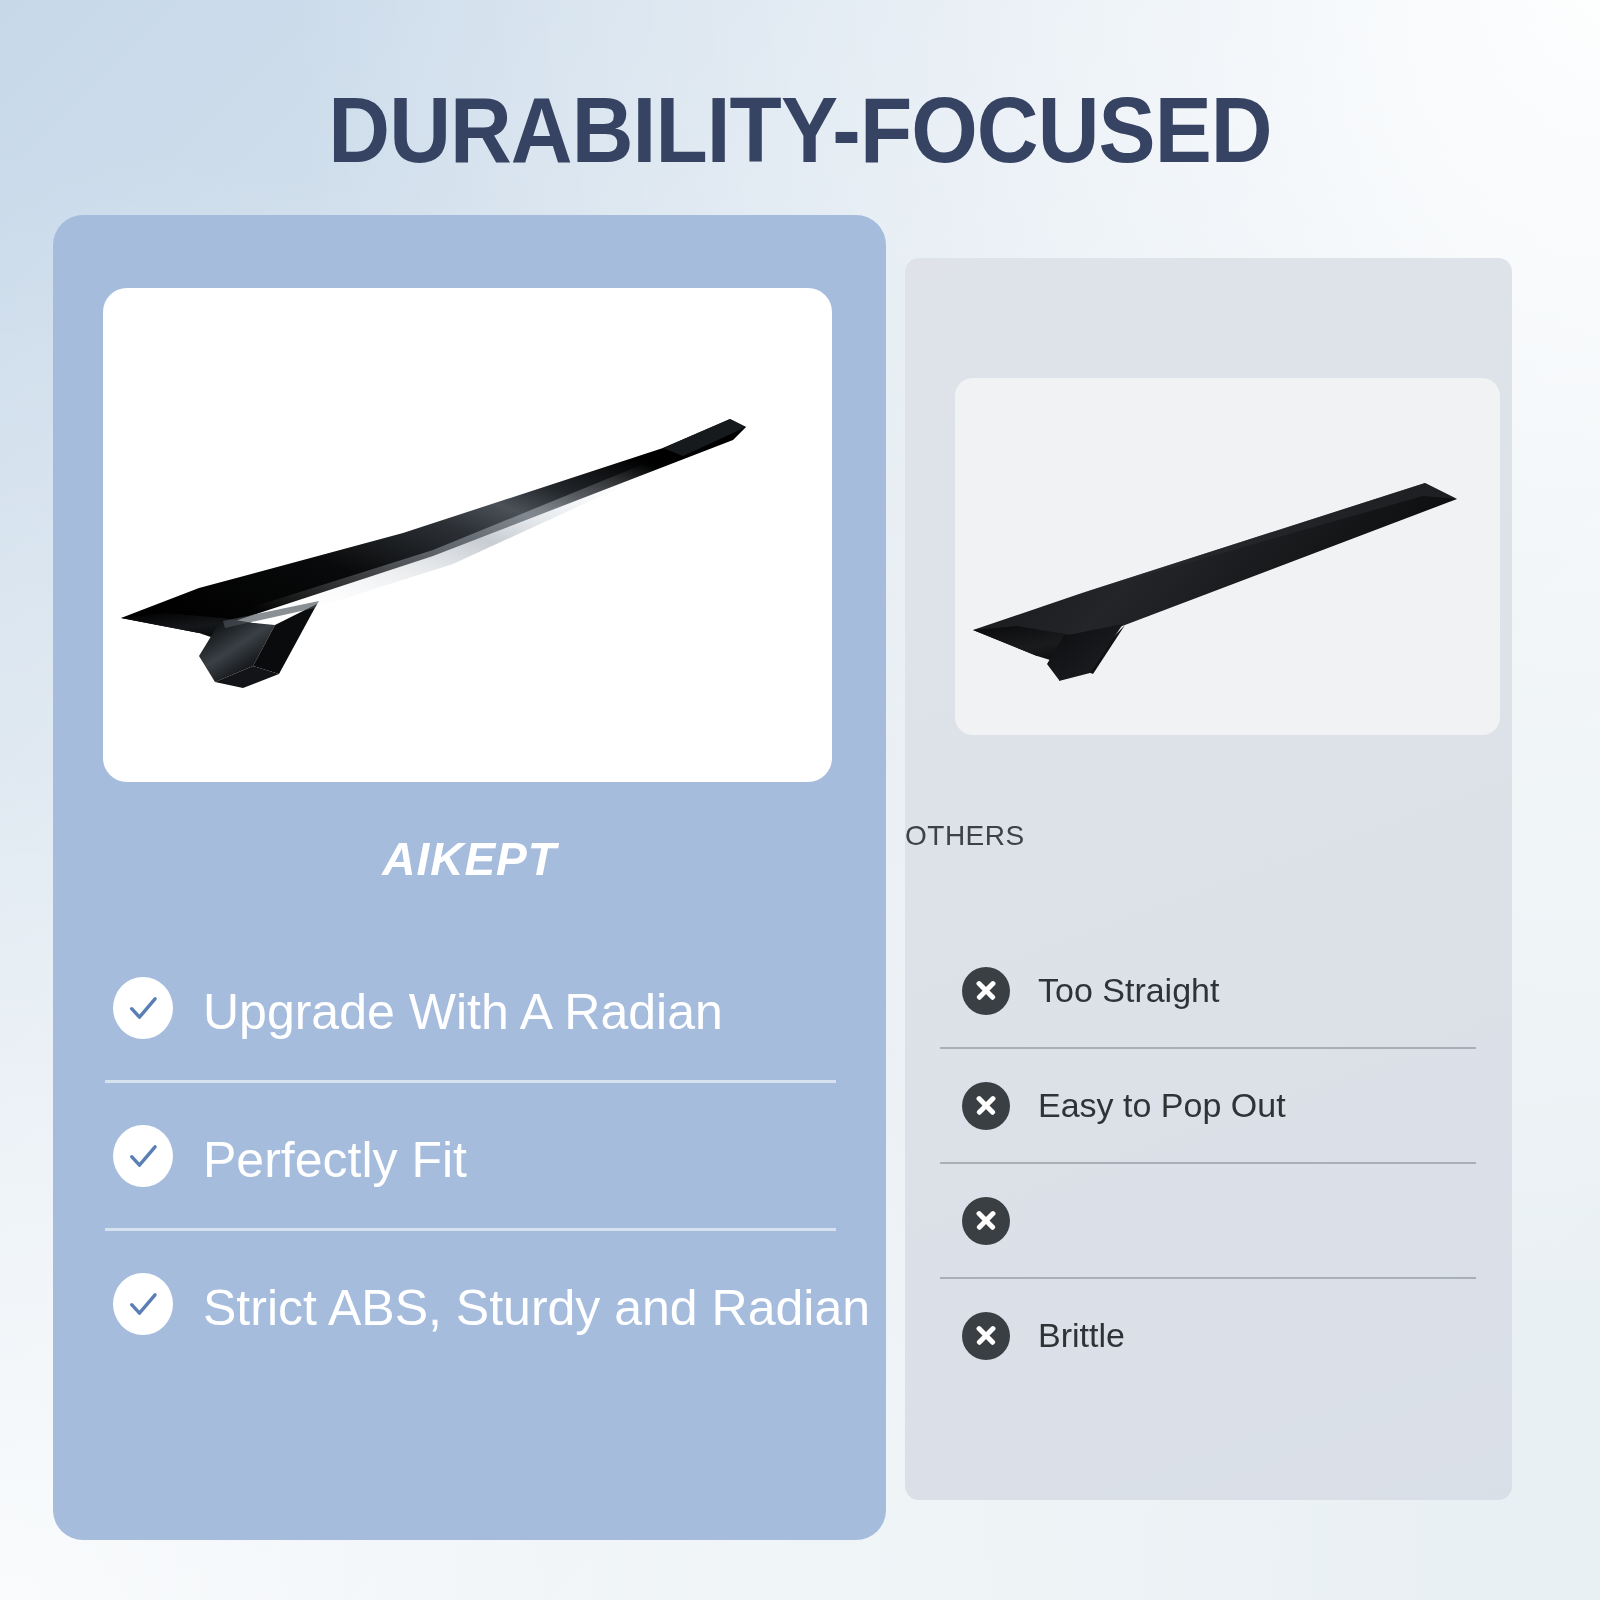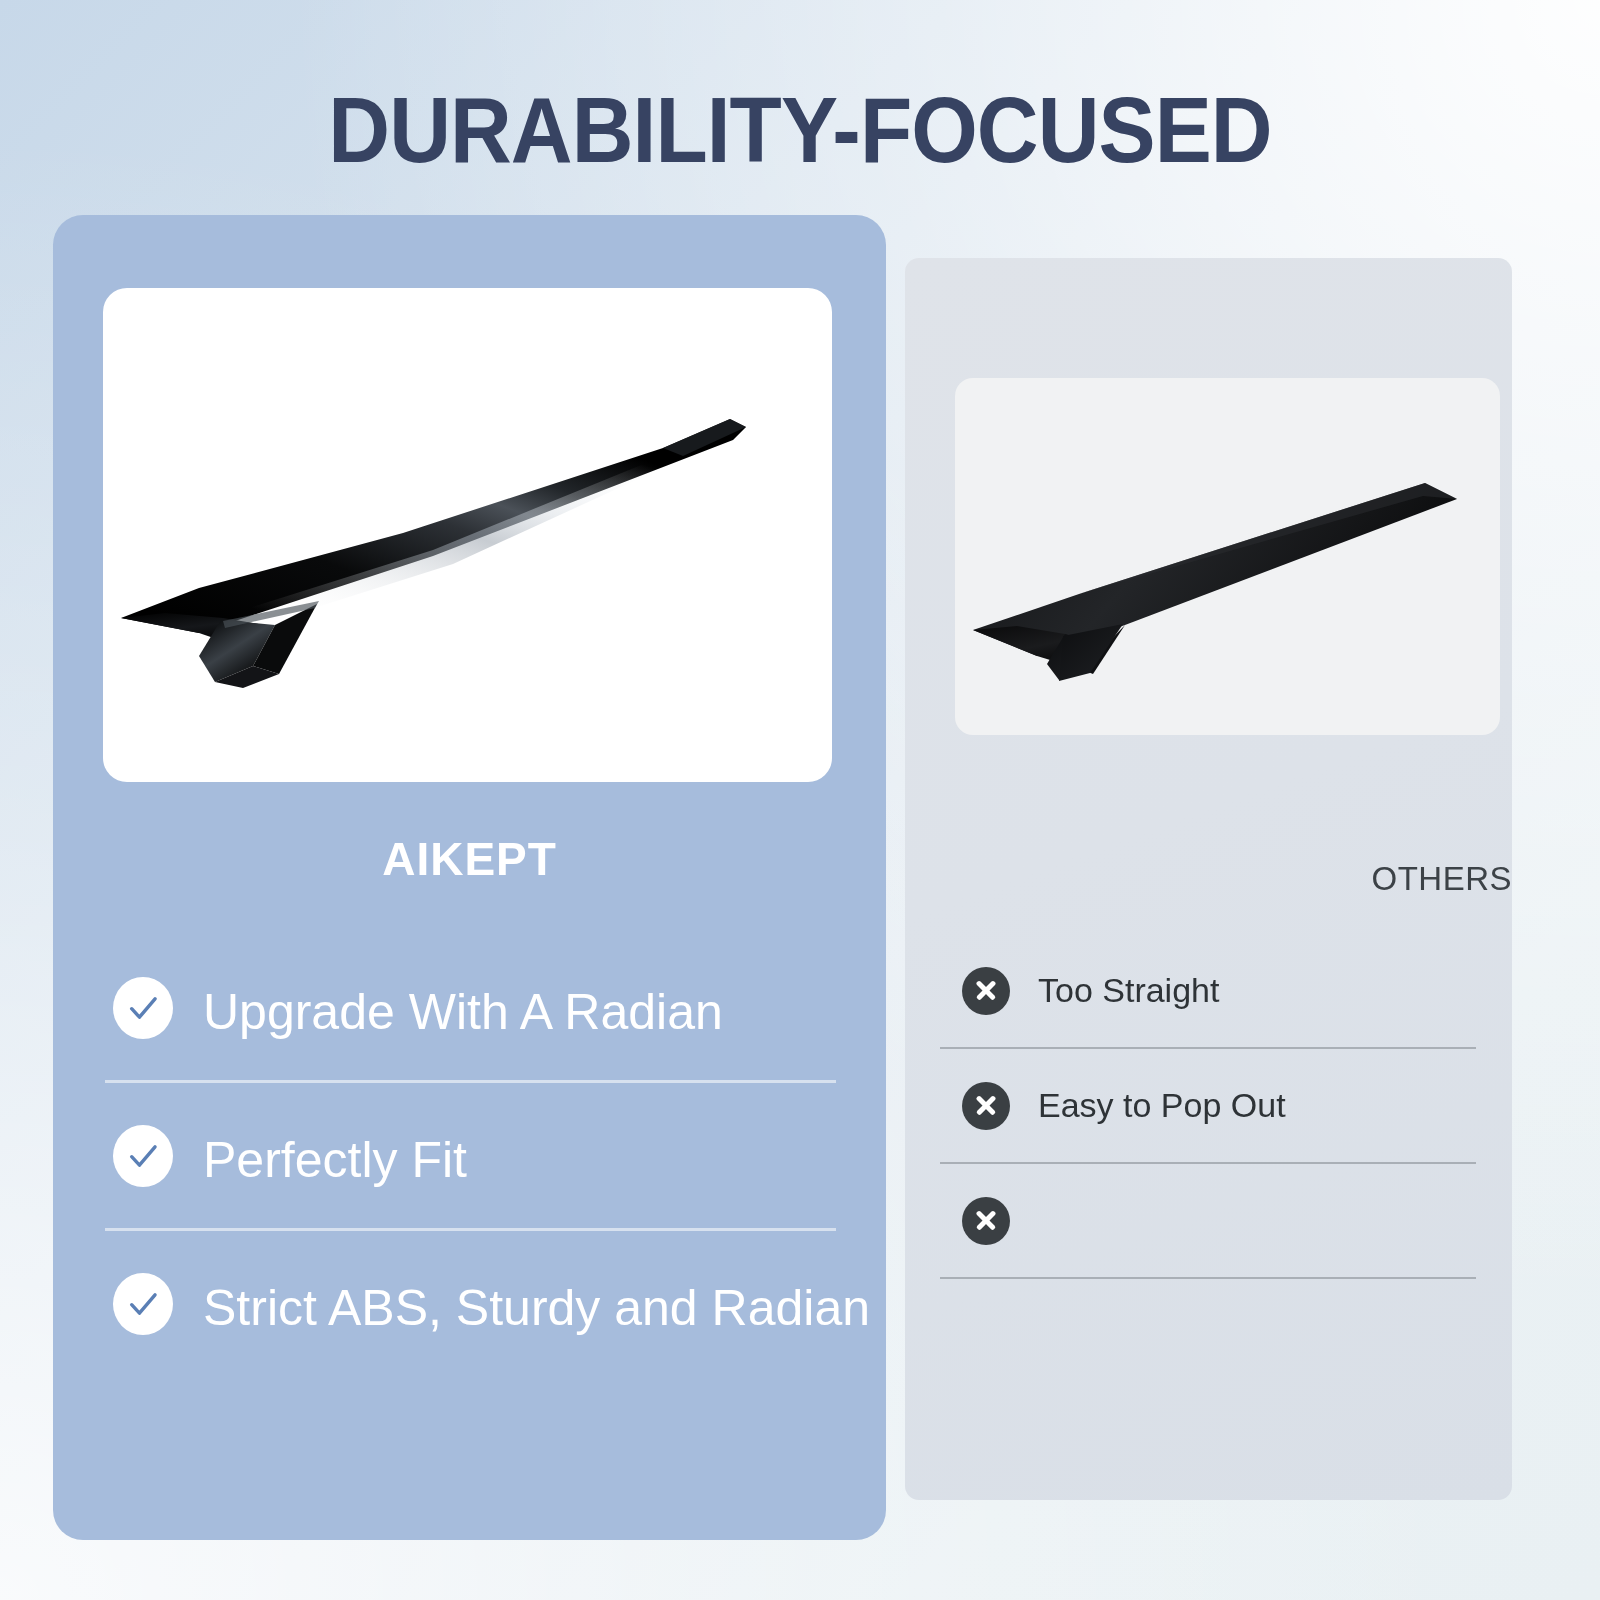--- a/index.html
+++ b/index.html
@@ -46,23 +46,23 @@
     position:absolute;
     left:50px; top:120px;
     width:545px; height:357px;
     background:#f1f2f3;
     border-radius:18px;
   }
   #others-image-card svg { display:block; width:100%; height:100%; }
 
   #others-heading {
     position:absolute;
-    left:0; right:0; top:602px;
-    text-align:right;
-    font-size:33px;
+    left:0; right:0; top:562px;
+    text-align:left;
+    font-size:28px;
     font-weight:400;
     color:#3c4247;
     letter-spacing:0.5px;
   }
 
   #others-list {
     position:absolute;
     left:33px; top:676px;
     width:540px;
   }
@@ -122,20 +122,21 @@
   #aikept-image-card svg { display:block; width:100%; height:100%; }
 
   #aikept-heading {
     position:absolute;
     left:0; right:0; top:617px;
     text-align:center;
     font-size:46px;
     font-weight:700;
     color:#ffffff;
     letter-spacing:1px;
+    font-style:italic;
   }
 
   #aikept-list {
     position:absolute;
     left:30px; top:720px;
     width:775px;
   }
   .a-row {
     display:flex;
     align-items:center;
@@ -216,20 +217,24 @@
       <div class="o-divider"></div>
       <div class="o-row">
         <span class="x-badge"></span>
         <span class="o-label">Easy to Pop Out</span>
       </div>
       <div class="o-divider"></div>
       <div class="o-row">
         <span class="x-badge"></span>
       </div>
       <div class="o-divider"></div>
+      <div class="o-row">
+        <span class="x-badge"></span>
+        <span class="o-label">Brittle</span>
+      </div>
     </div>
   </div>
 
   <div id="aikept-card">
 
     <div id="aikept-image-card">
       <svg viewBox="0 0 729 494" xmlns="http://www.w3.org/2000/svg">
         <defs>
           <linearGradient id="bTop" x1="0.05" y1="0.9" x2="0.95" y2="0.1">
             <stop offset="0" stop-color="#000000"></stop>

